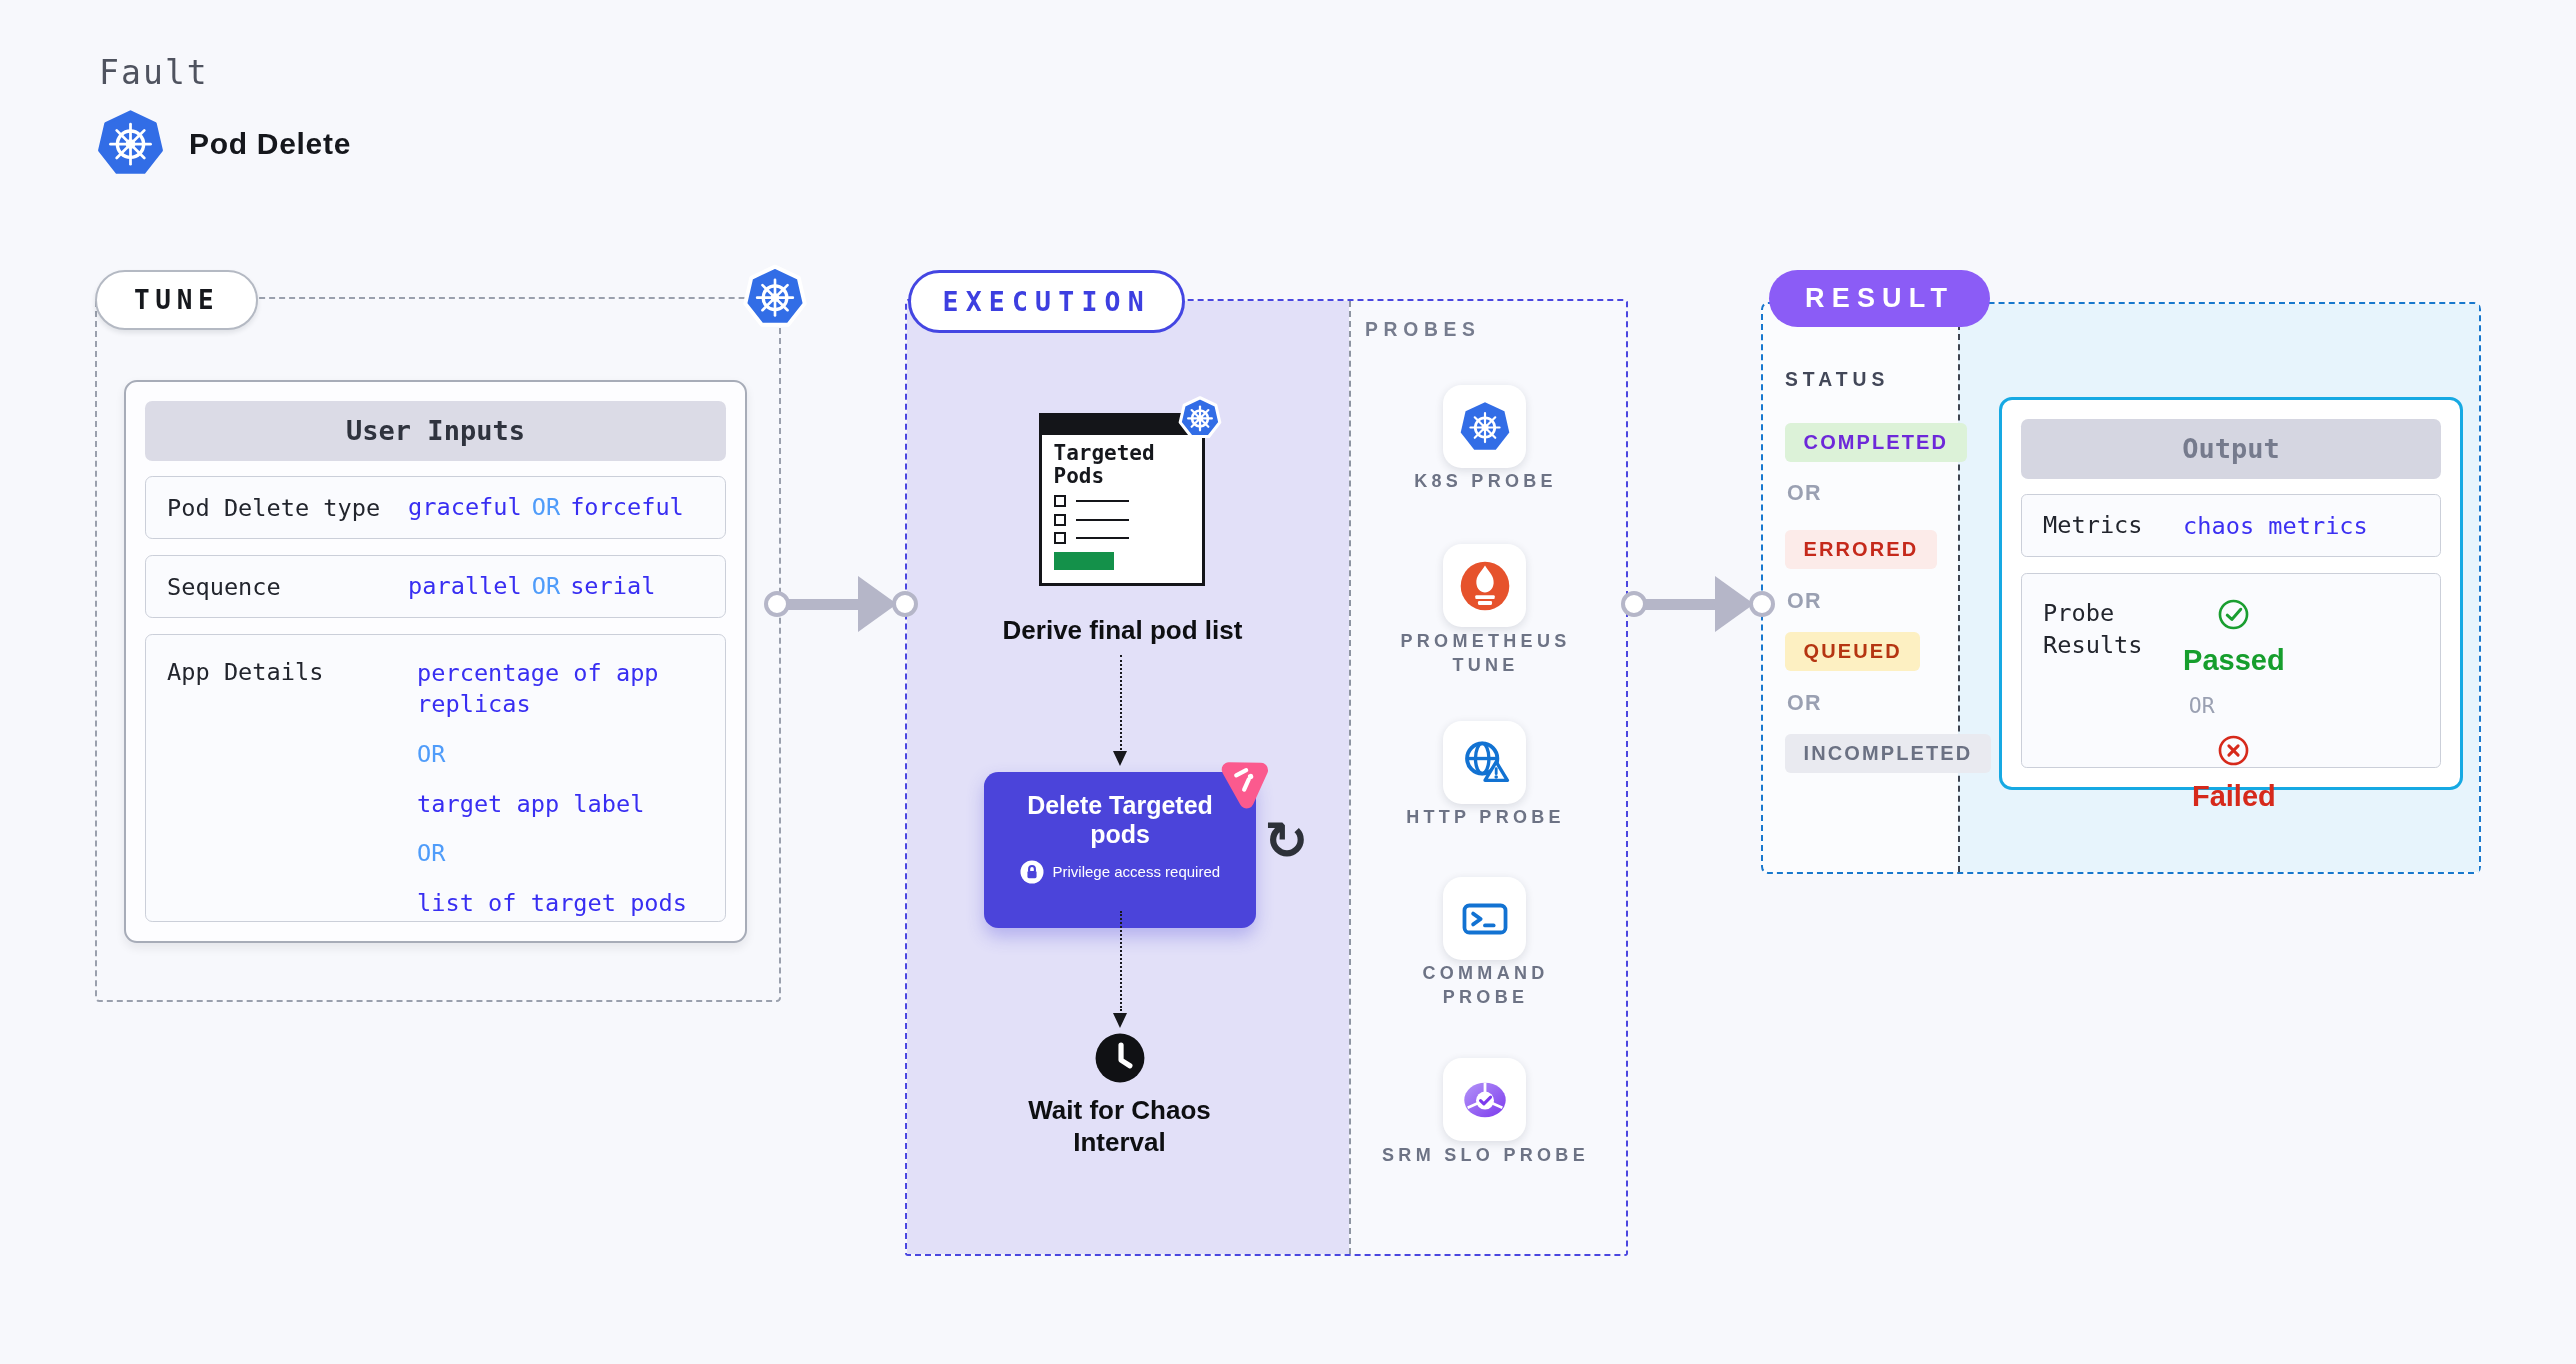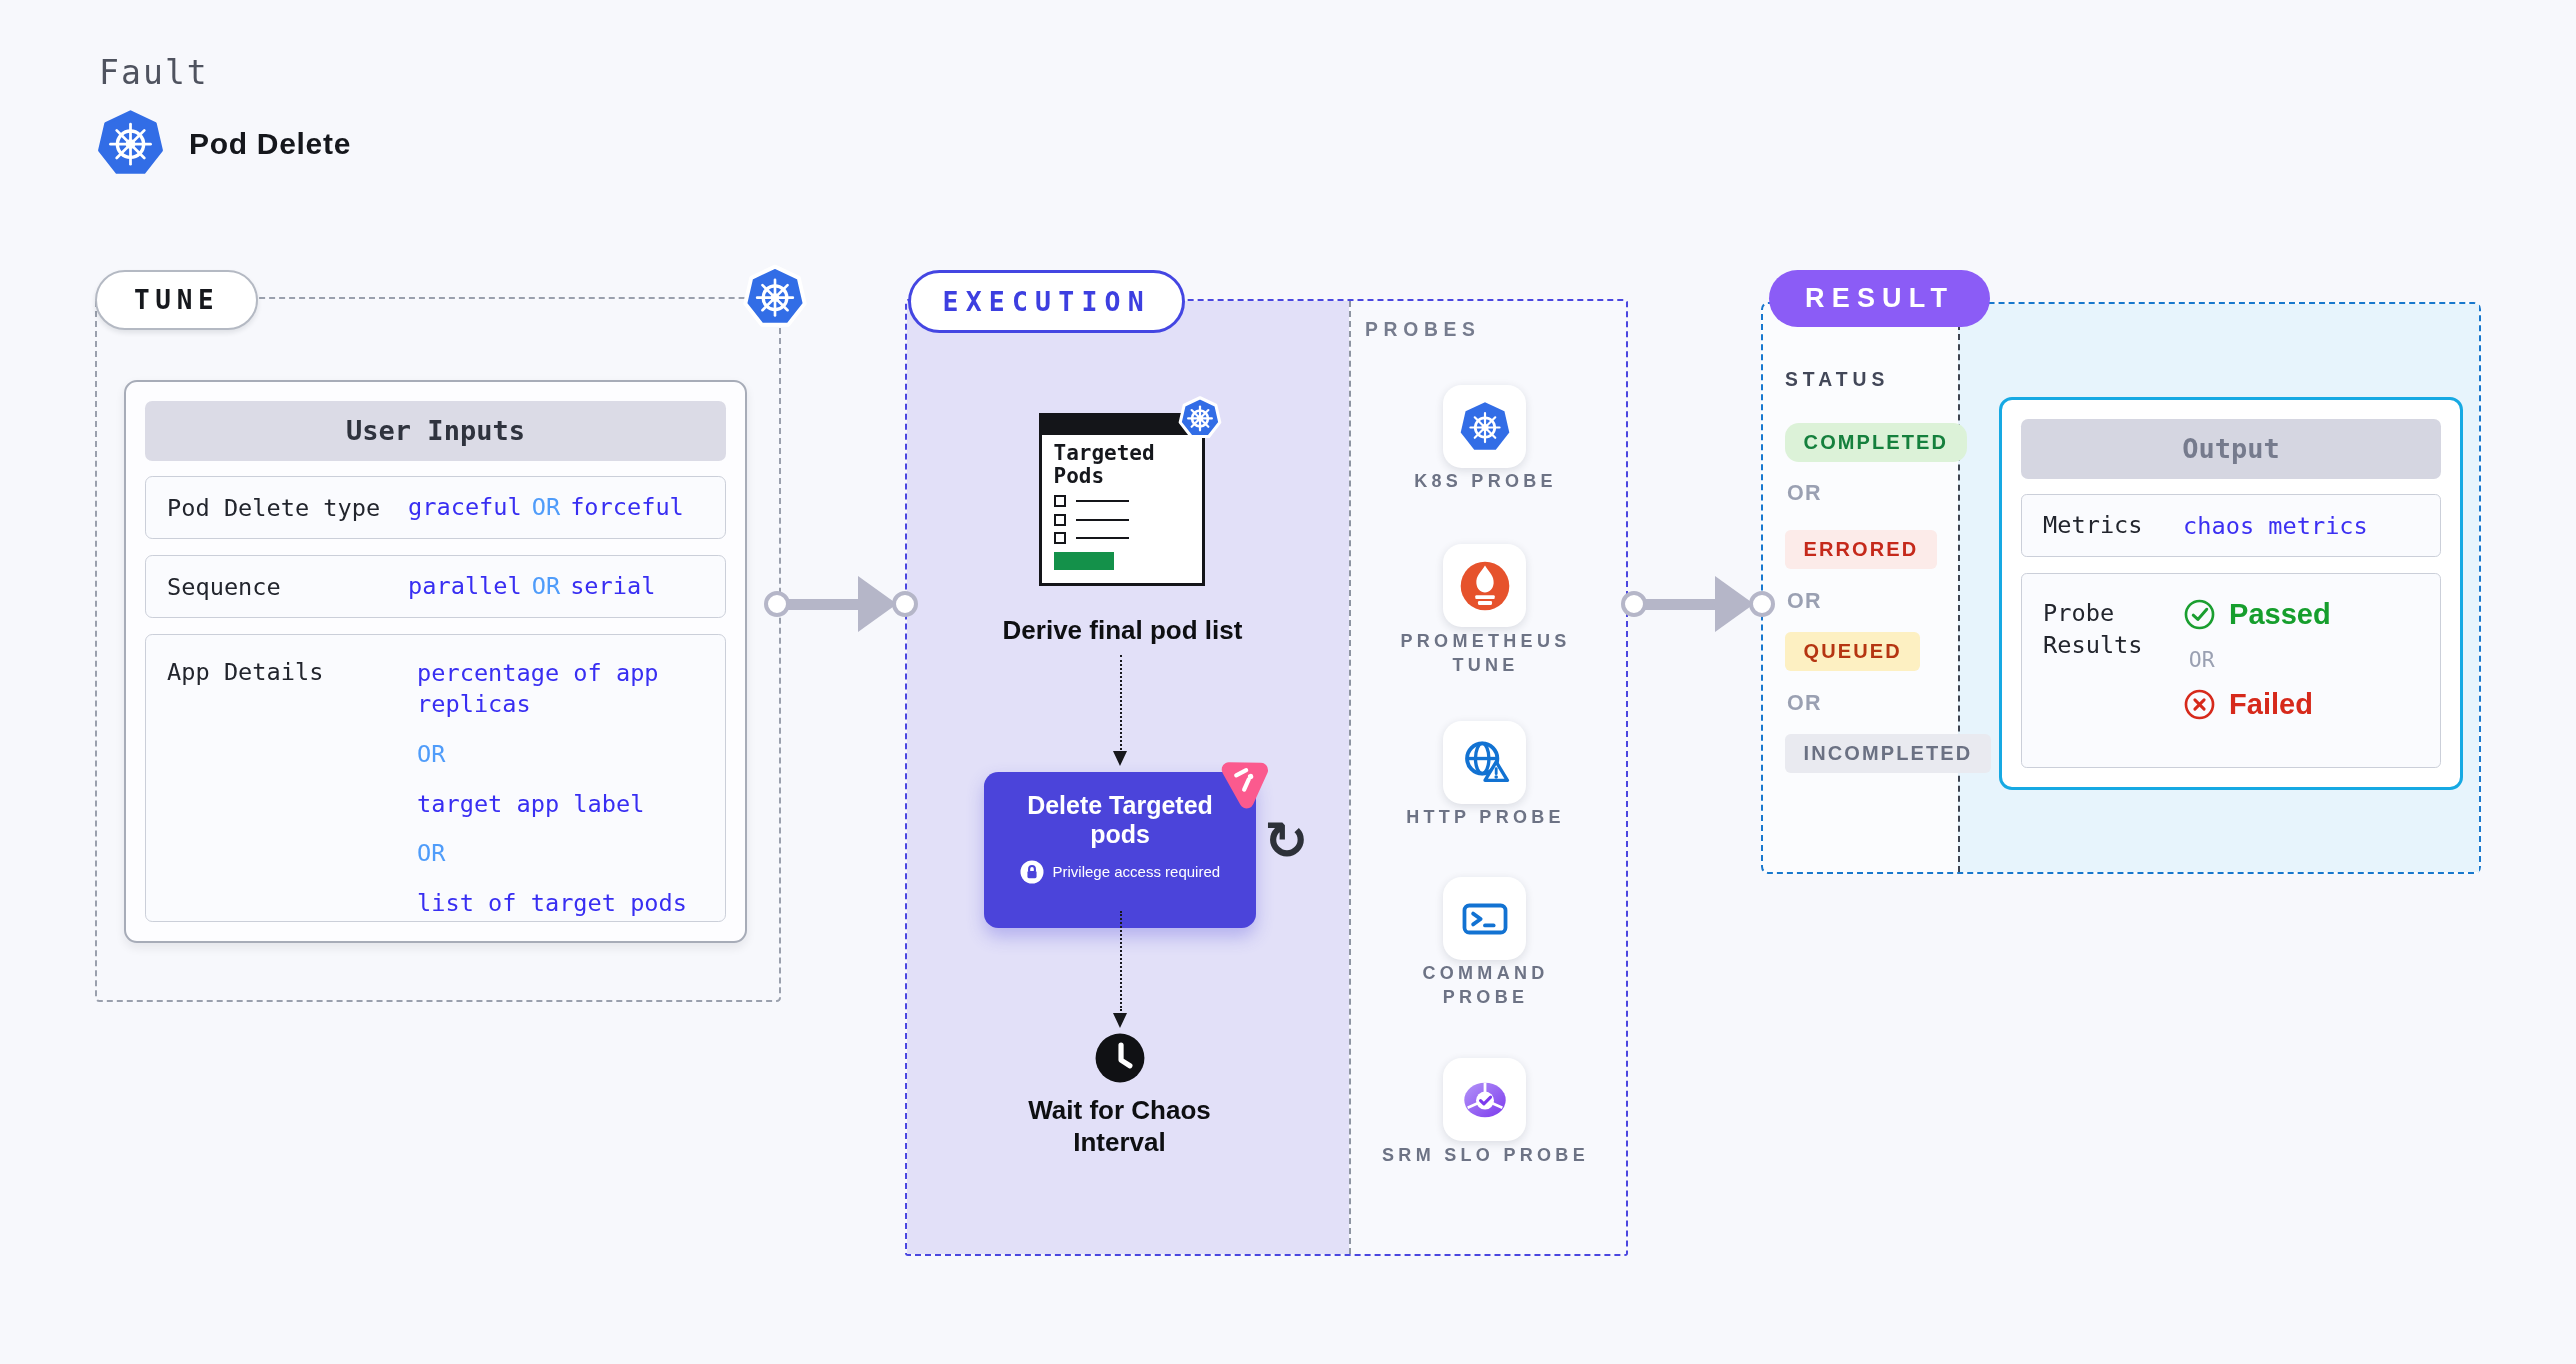--- a/index.html
+++ b/index.html
@@ -95,21 +95,21 @@
   
   .out-card{left:1999px;top:397px;width:464px;height:393px;background:#fff;border:3.6px solid #16a9e3;border-radius:13px;
     padding:18.6px;box-sizing:border-box;display:flex;flex-direction:column;gap:15.8px;}
   .out-header{height:60px;min-height:60px;background:#d5d6e1;border-radius:7.2px;display:flex;align-items:center;
     justify-content:center;font-size:27px;font-weight:bold;color:#767b8d;}
   .out-row{border:1.4px solid #cbcfd9;background:#fafbfe;border-radius:5.7px;padding:0 21.5px;display:flex;
     align-items:center;min-height:63px;box-sizing:border-box;}
   .out-row.tall{flex:1;align-items:flex-start;padding-top:24px;padding-bottom:21.5px;}
   .out-label{width:140px;min-width:140px;font-size:23.6px;color:#22252d;line-height:1.35;}
   .out-value{font-size:23.6px;color:#3c30f2;}
-  .res-line{display:flex;align-items:center;gap:13px;}
+  .res-line{display:flex;align-items:center;gap:13px;flex-direction:column;}
   .res-passed{font-size:29px;font-weight:bold;color:#169e2d;}
   .res-failed{font-size:29px;font-weight:bold;color:#d6291b;}
   .res-or{font-size:21.5px;color:#9aa0b2;margin:15.8px 0 15.8px 5.7px;}
 </style>
 </head>
 <body>
 
 <div class="canvas">
 
   <div class="abs kicker mono">Fault</div>
@@ -323,21 +323,21 @@
   <div class="abs conn-dot" style="left:1621px;top:591px;"></div>
   <div class="abs conn-dot" style="left:1749px;top:591px;"></div>
 
   <div class="abs result-box">
     <div class="result-blue"></div>
     <div class="result-sep"></div>
   </div>
   <div class="abs badge badge-result">RESULT</div>
 
   <div class="abs status-title">STATUS</div>
-  <div class="abs chip" style="left: 1785px; top: 423px; background: rgb(220, 242, 216); color: #15803d; border-radius: 14px;">COMPLETED</div>
+  <div class="abs chip" style="left: 1785px; top: 423px; background: rgb(220, 242, 216); color: #6d28d9;">COMPLETED</div>
   <div class="abs or-gray" style="left:1787px;top:481px;">OR</div>
   <div class="abs chip" style="left: 1785px; top: 530px; background: rgb(252, 235, 233); color: rgb(197, 41, 27);">ERRORED</div>
   <div class="abs or-gray" style="left:1787px;top:589px;">OR</div>
   <div class="abs chip" style="left: 1785px; top: 632px; background: rgb(253, 240, 194); color: rgb(181, 53, 17);">QUEUED</div>
   <div class="abs or-gray" style="left:1787px;top:691px;">OR</div>
   <div class="abs chip" style="left: 1785px; top: 734px; background: rgb(233, 234, 240); color: rgb(107, 113, 131);">INCOMPLETED</div>
 
   <div class="abs out-card">
     <div class="out-header mono">Output</div>
     <div class="out-row mono">

